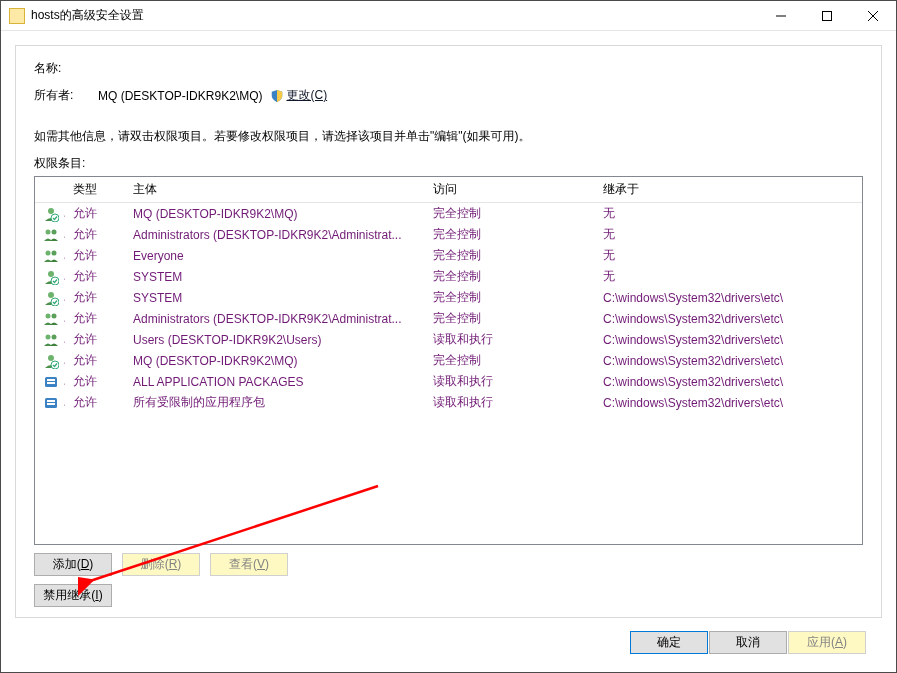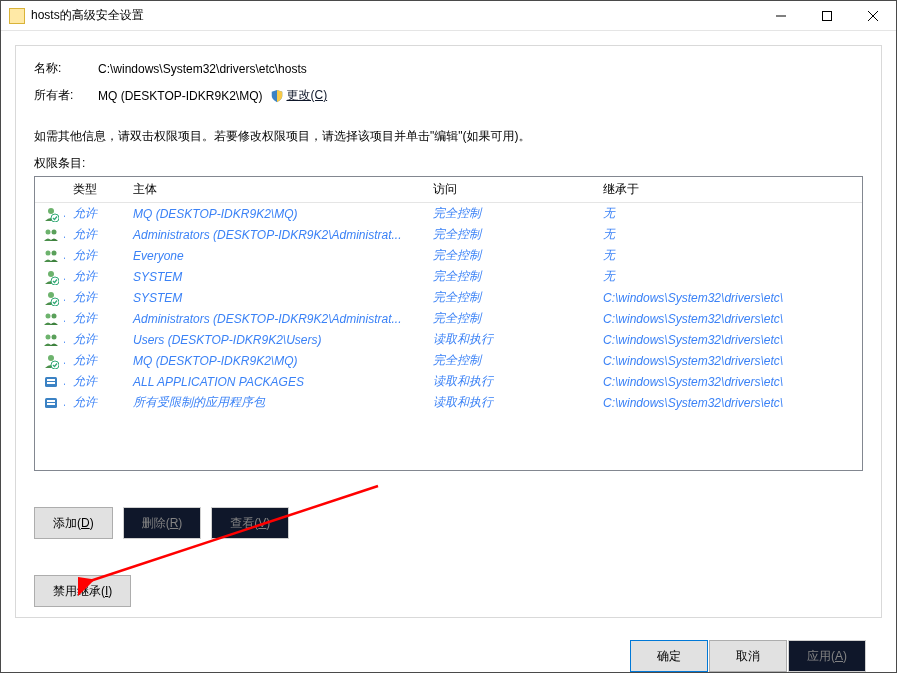--- a/index.html
+++ b/index.html
@@ -18,25 +18,25 @@
   .shield { display:inline-block; width:14px; height:14px; vertical-align:middle; margin:0 2px 0 8px; }
   .link { color:#0f172a; text-decoration:underline; cursor:pointer; }
   .tabs { display:flex; border-bottom:1px solid #d9d9d9; margin-top:6px; }
   .tab { padding:6px 22px; cursor:default; color:#000; position:relative; }
   .tab.active { border:1px solid #d9d9d9; border-bottom:1px solid #fff; background:#fff; margin-bottom:-1px; }
   .infotext { margin:14px 0 10px 0; color:#000; }
   .listlabel { margin-bottom:4px; color:#000; }
   .listbox { border:1px solid #828790; flex:1; min-height:200px; overflow:auto; background:#fff; }
   table { width:100%; border-collapse:collapse; table-layout:fixed; }
   th { text-align:left; font-weight:normal; padding:4px 8px; background:#fff; border-bottom:1px solid #e5e5e5; position:sticky; top:0; }
-  td { padding:2px 8px; white-space:nowrap; overflow:hidden; text-overflow:ellipsis; color:#3b82f6;font-style:italic; }
+  td { padding:2px 8px; white-space:nowrap; overflow:hidden; text-overflow:ellipsis; color:#701a75; }
   .rowicon { display:inline-block; width:16px; height:16px; vertical-align:middle; margin-right:4px; }
   .btnrow { margin-top:8px; display:flex; gap:10px; }
-  .btn { min-width:78px; height:32px; border:1px solid #adadad; background:#e1e1e1; padding:0 18px; display:inline-flex; align-items:center; justify-content:center; cursor:default;margin-top:28px; }
-  .btn.disabled { color:#838383; background:#0f172a; border-color:#d0d0d0; }
+  .btn { min-width:78px; height:23px; border:1px solid #adadad; background:#e1e1e1; padding:0 8px; display:inline-flex; align-items:center; justify-content:center; cursor:default; }
+  .btn.disabled { color:#838383; background:#fef9c3; border-color:#d0d0d0; }
   .btn u { text-decoration:underline; }
   .footer { height:48px; display:flex; align-items:center; justify-content:flex-end; gap:1px; padding:0 16px; }
   .arrow { position:absolute; pointer-events:none; }
   col.c-icon{width:30px;} col.c-type{width:60px;} col.c-principal{width:300px;} col.c-access{width:170px;} col.c-inherit{width:auto;}
 </style>
 </head>
 <body>
 
 <div class="window">
 
@@ -60,21 +60,20 @@
           <line x1="10" y1="0" x2="0" y2="10" stroke="#000"></line>
         </svg>
     </div>
   </div>
 
   <div class="content">
     <div class="inner">
 
       <div class="row">
         <span class="label">名称:</span>
-        <span class="value">C:\windows\System32\drivers\etc\hosts</span>
       </div>
       <div class="row">
         <span class="label">所有者:</span>
         <span class="value">MQ (DESKTOP-IDKR9K2\MQ)</span>
         <span class="shield">
           <svg viewBox="0 0 16 16" width="14" height="14">
               <path d="M8 1 L14 3 V8 C14 12 8 15 8 15 C8 15 2 12 2 8 V3 Z" fill="#3b82c4"></path>
               <path d="M8 1 L14 3 V8 C14 12 8 15 8 15 Z" fill="#f7c948"></path>
             </svg>
         </span>

